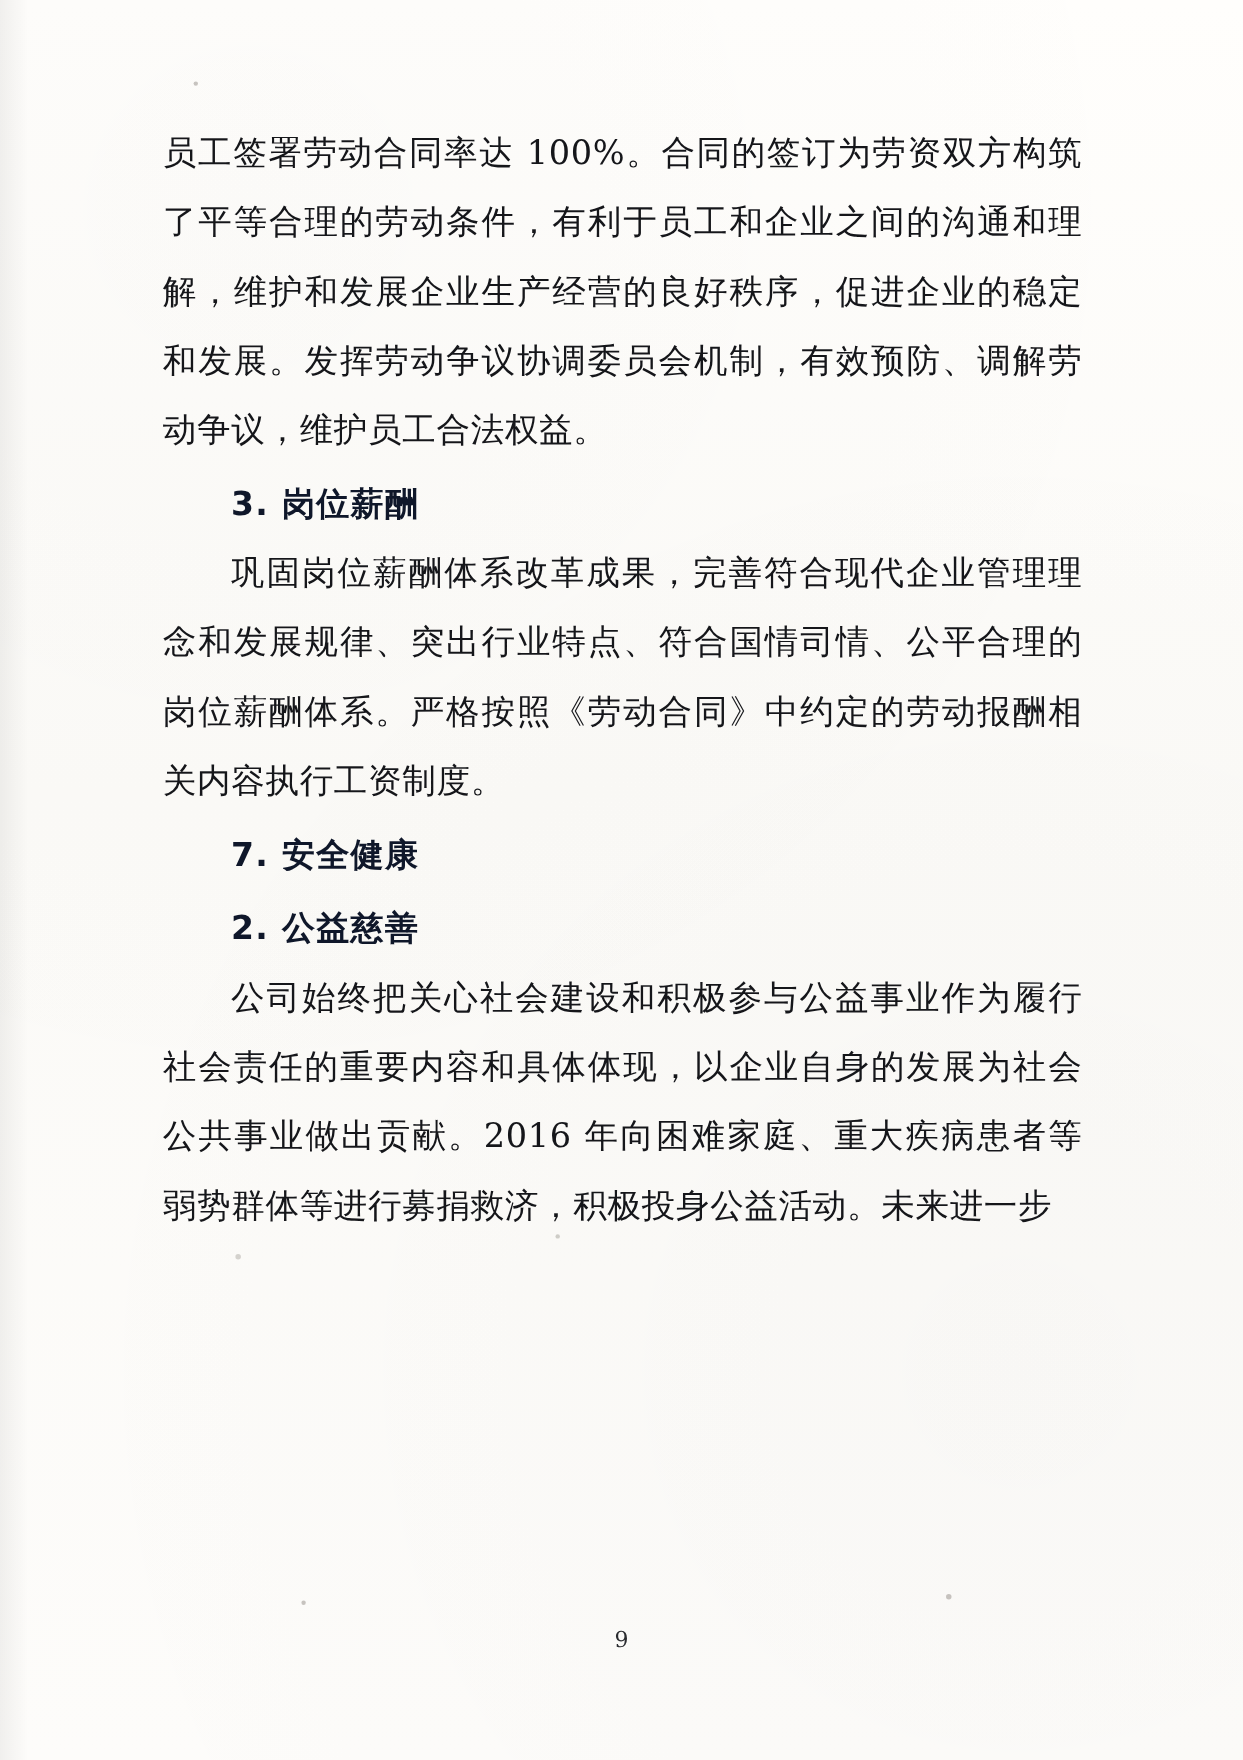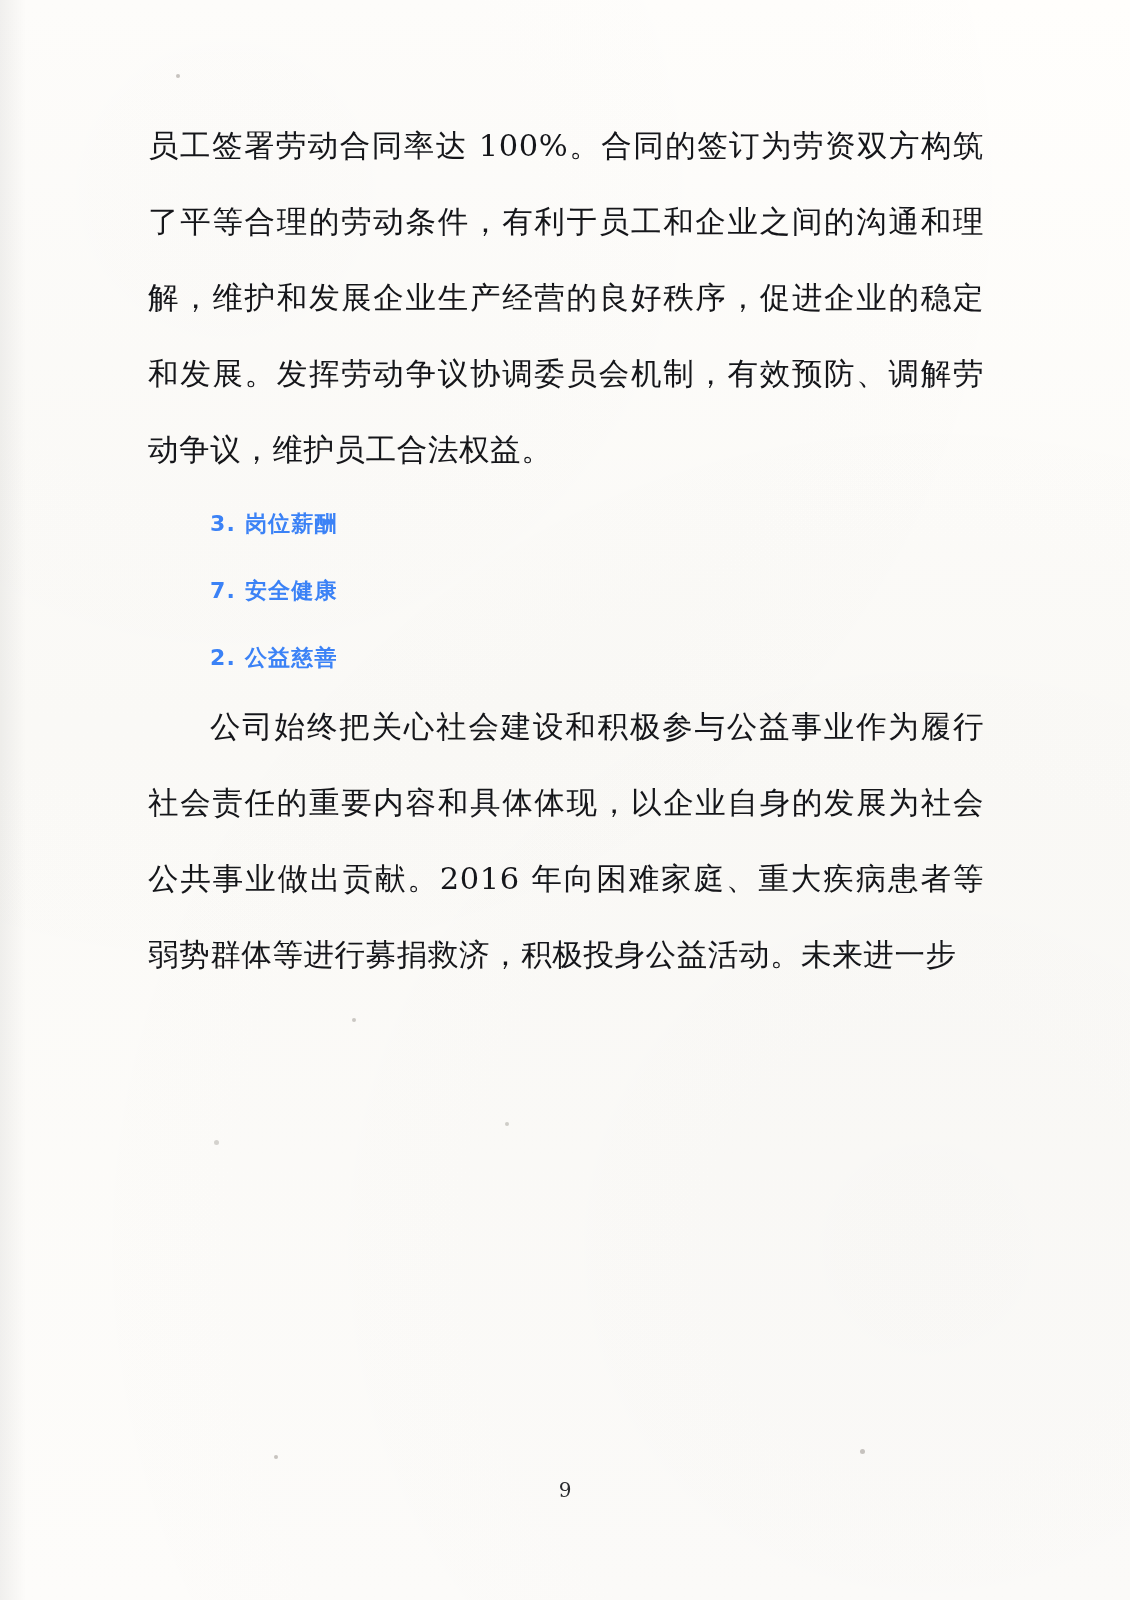--- a/index.html
+++ b/index.html
@@ -30,37 +30,37 @@
   }
   .content {
     position: absolute;
     left: 148px;
     top: 108px;
     width: 836px;
   }
   p.body-par {
     margin: 0 0 0 0;
     font-size: 30.5px;
-    line-height: 76px;
+    line-height: 63px;
     letter-spacing: 0.6px;
     color: #15161a;
     text-align: justify;
     text-justify: inter-character;
     text-indent: 0;
     font-family: "DejaVu Serif", serif;
   }
   p.body-par.indent {
     text-indent: 62px;
   }
   h3.sec-head {
     margin: 0;
-    font-size: 22px;
+    font-size: 30px;
     line-height: 63px;
     letter-spacing: 1.2px;
-    color: #3b82f6;
+    color: #0f172a;
     font-weight: 700;
     text-indent: 62px;
     font-family: "DejaVu Sans", sans-serif;
   }
   .gap-sm { height: 4px; }
   .page-number {
     position: absolute;
     left: 0;
     right: 0;
     top: 1478px;
@@ -100,20 +100,21 @@
   <div class="speck s2"></div>
   <div class="speck s3"></div>
   <div class="speck s4"></div>
   <div class="speck s5"></div>
   <div class="speck s6"></div>
 
   <div class="content">
     <p class="body-par">员工签署劳动合同率达 100%。合同的签订为劳资双方构筑了平等合理的劳动条件，有利于员工和企业之间的沟通和理解，维护和发展企业生产经营的良好秩序，促进企业的稳定和发展。发挥劳动争议协调委员会机制，有效预防、调解劳动争议，维护员工合法权益。</p>
     <div class="gap-sm"></div>
     <h3 class="sec-head">3. 岗位薪酬</h3>
+    <p class="body-par indent">巩固岗位薪酬体系改革成果，完善符合现代企业管理理念和发展规律、突出行业特点、符合国情司情、公平合理的岗位薪酬体系。严格按照《劳动合同》中约定的劳动报酬相关内容执行工资制度。</p>
     <div class="gap-sm"></div>
     <h3 class="sec-head">7. 安全健康</h3>
     <div class="gap-sm"></div>
     <h3 class="sec-head">2. 公益慈善</h3>
     <p class="body-par indent">公司始终把关心社会建设和积极参与公益事业作为履行社会责任的重要内容和具体体现，以企业自身的发展为社会公共事业做出贡献。2016 年向困难家庭、重大疾病患者等弱势群体等进行募捐救济，积极投身公益活动。未来进一步</p>
   </div>
 
   <div class="page-number">9</div>
 </div>
 

